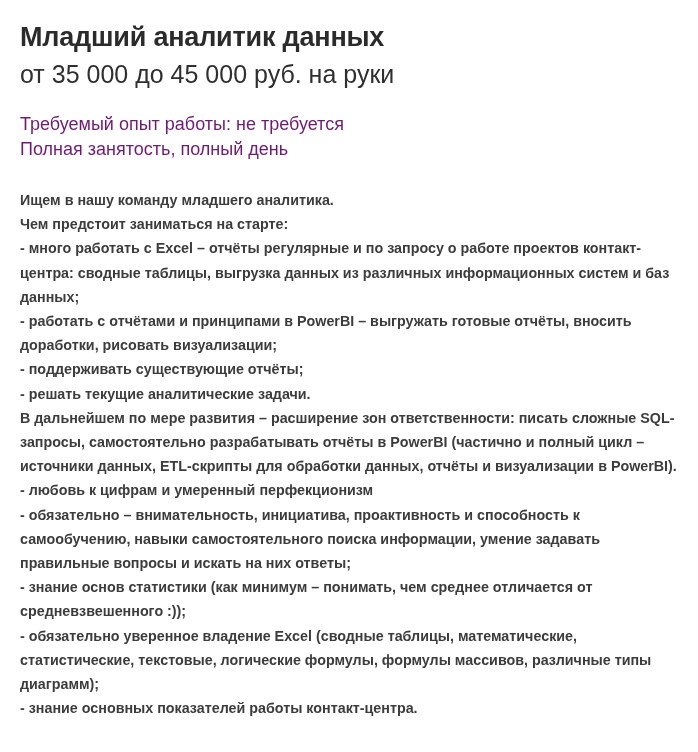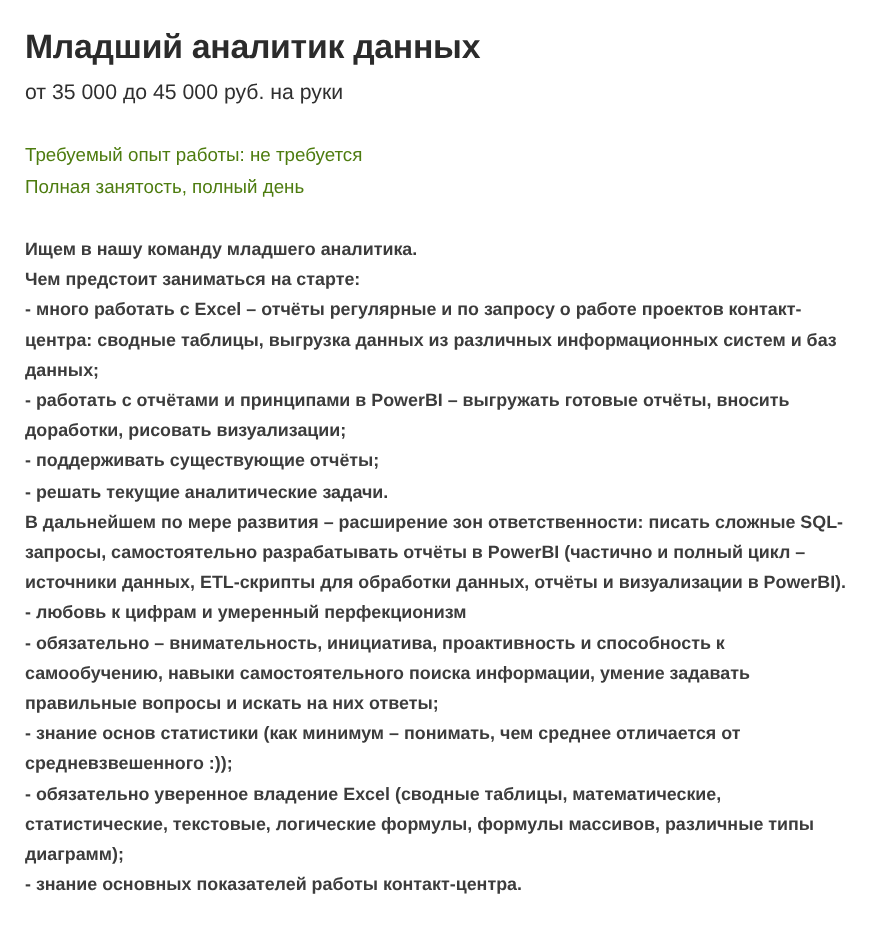--- a/index.html
+++ b/index.html
@@ -24,33 +24,33 @@
   }
   .vacancy-title {
     font-size: 27px;
     line-height: 34px;
     font-weight: bold;
     color: #2b2b2b;
     letter-spacing: -0.2px;
     margin: 0 0 6px 0;
   }
   .salary {
-    font-size: 17px;
+    font-size: 25px;
     line-height: 28px;
     font-weight: normal;
     color: #2f2f2f;
     margin: 0 0 24px 0;
   }
   .meta-block {
     margin: 0 0 26px 0;
   }
   .meta-line {
-    font-size: 15px;
+    font-size: 18px;
     line-height: 25px;
-    color: #4d7c0f;
+    color: #701a75;
     margin: 0;
   }
   .desc {
     font-size: 14.3px;
     line-height: 24.2px;
     color: #3c3c3c;
     font-weight: bold;
   }
   .para {
     margin: 0;

